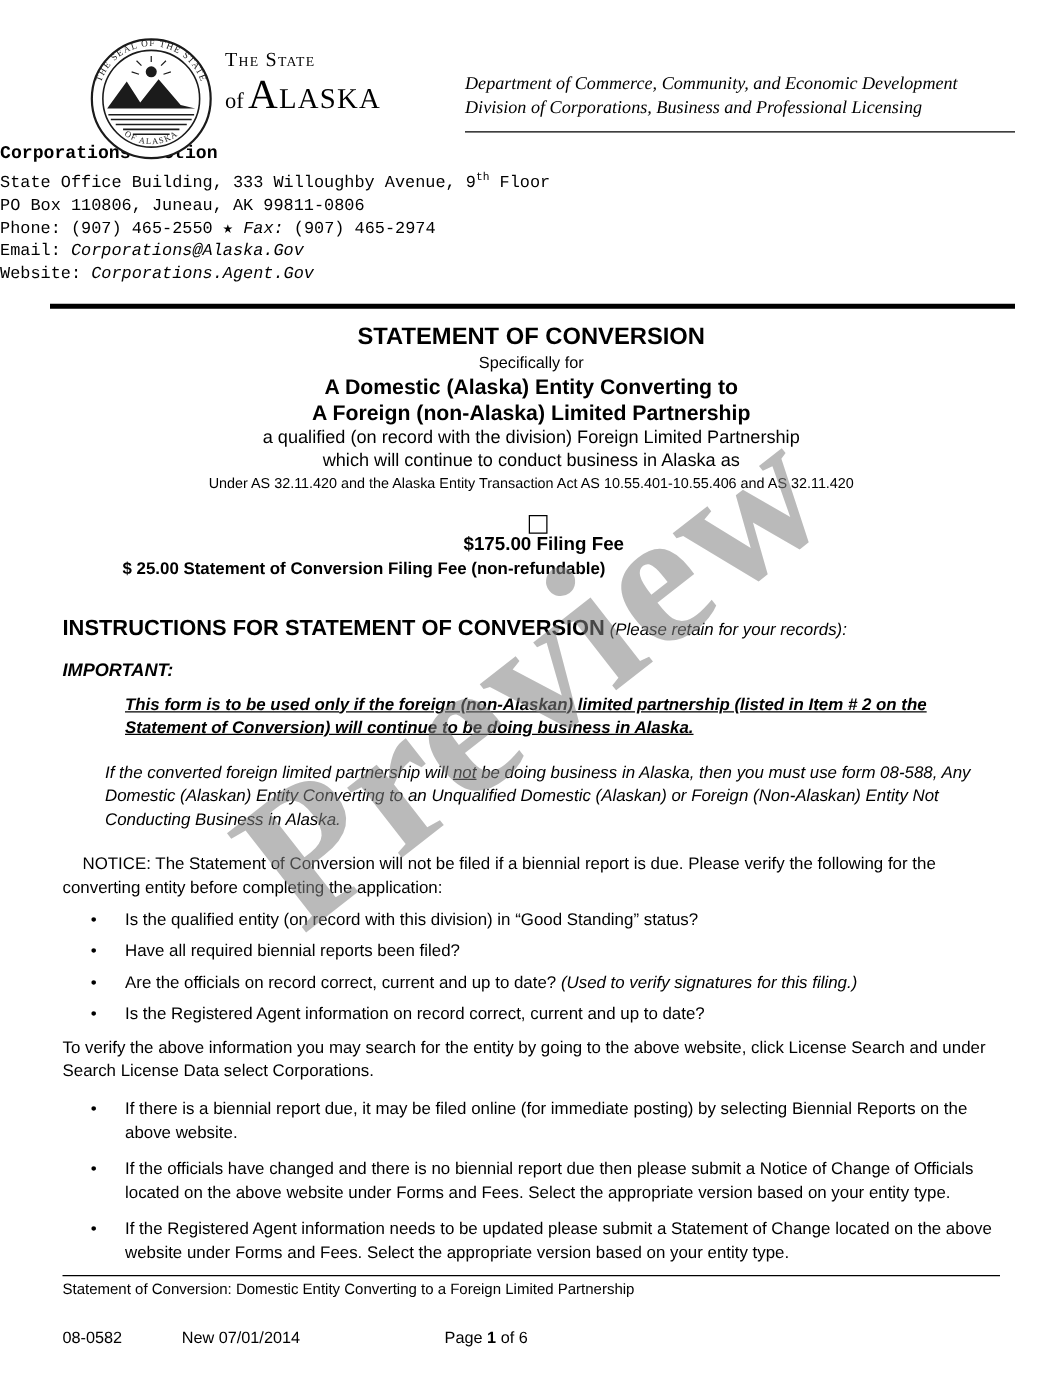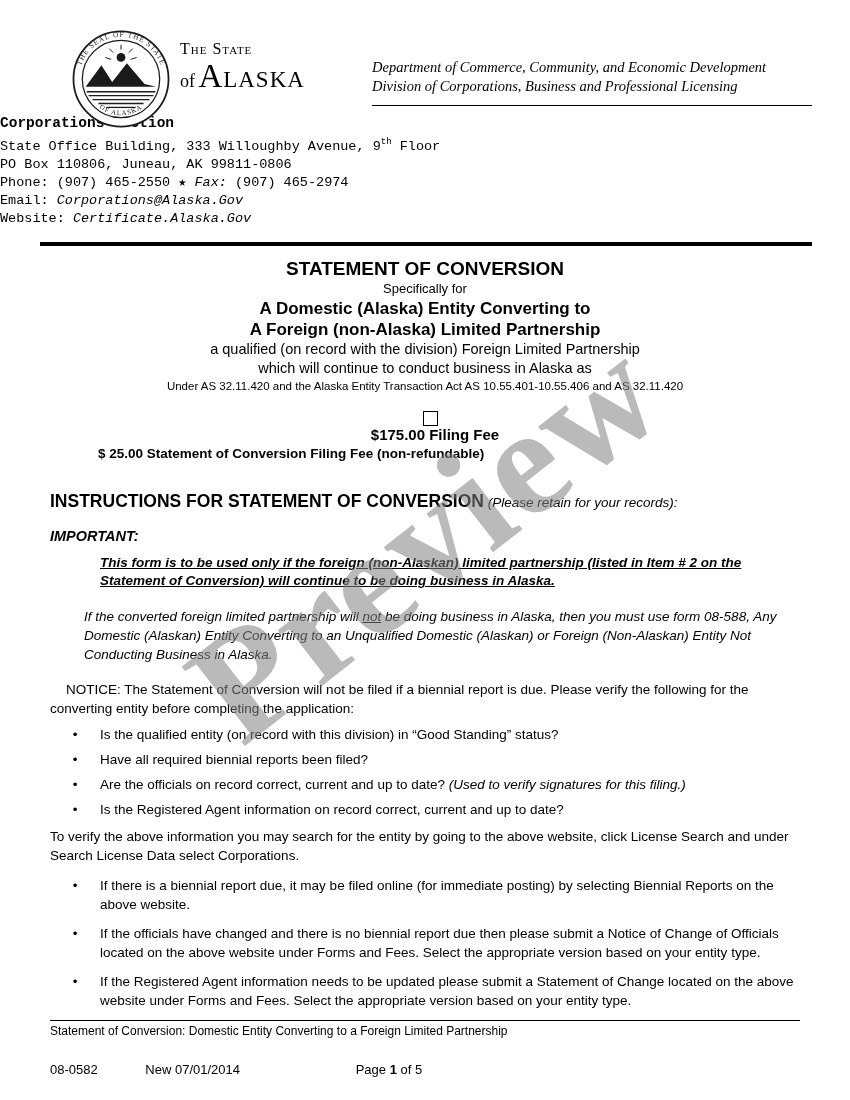--- a/index.html
+++ b/index.html
@@ -132,21 +132,21 @@
     <span>★</span>
     <span class="it">Fax:</span>
     <span>(907) 465-2974</span>
   </div>
   <div>
     <span>Email:</span>
     <span class="it">Corporations@Alaska.Gov</span>
   </div>
   <div>
     <span>Website:</span>
-    <span class="it">Certificate.Alaska.Gov</span>
+    <span class="it">Corporations.Agent.Gov</span>
   </div>
 </div>
 
 <div class="thick-rule"></div>
 
 <div class="title-block">
   <div class="tb-main">STATEMENT OF CONVERSION</div>
   <div class="tb-sub1">Specifically for</div>
   <div class="tb-bold">A Domestic (Alaska) Entity Converting to</div>
   <div class="tb-bold">A Foreign (non-Alaska) Limited Partnership</div>
@@ -218,17 +218,17 @@
 </ul>
 
 <div class="footer-note">Statement of Conversion: Domestic Entity Converting to a Foreign Limited Partnership</div>
 
 <div class="footer-row">
   <span>08-0582</span>
   <span class="rev">New 07/01/2014</span>
   <span class="pg">
     <span>Page</span>
     <b>1</b>
-    <span>of 5</span>
+    <span>of 6</span>
   </span>
 </div>
 
 <div class="watermark">Preview</div>
 
 </body></html>

